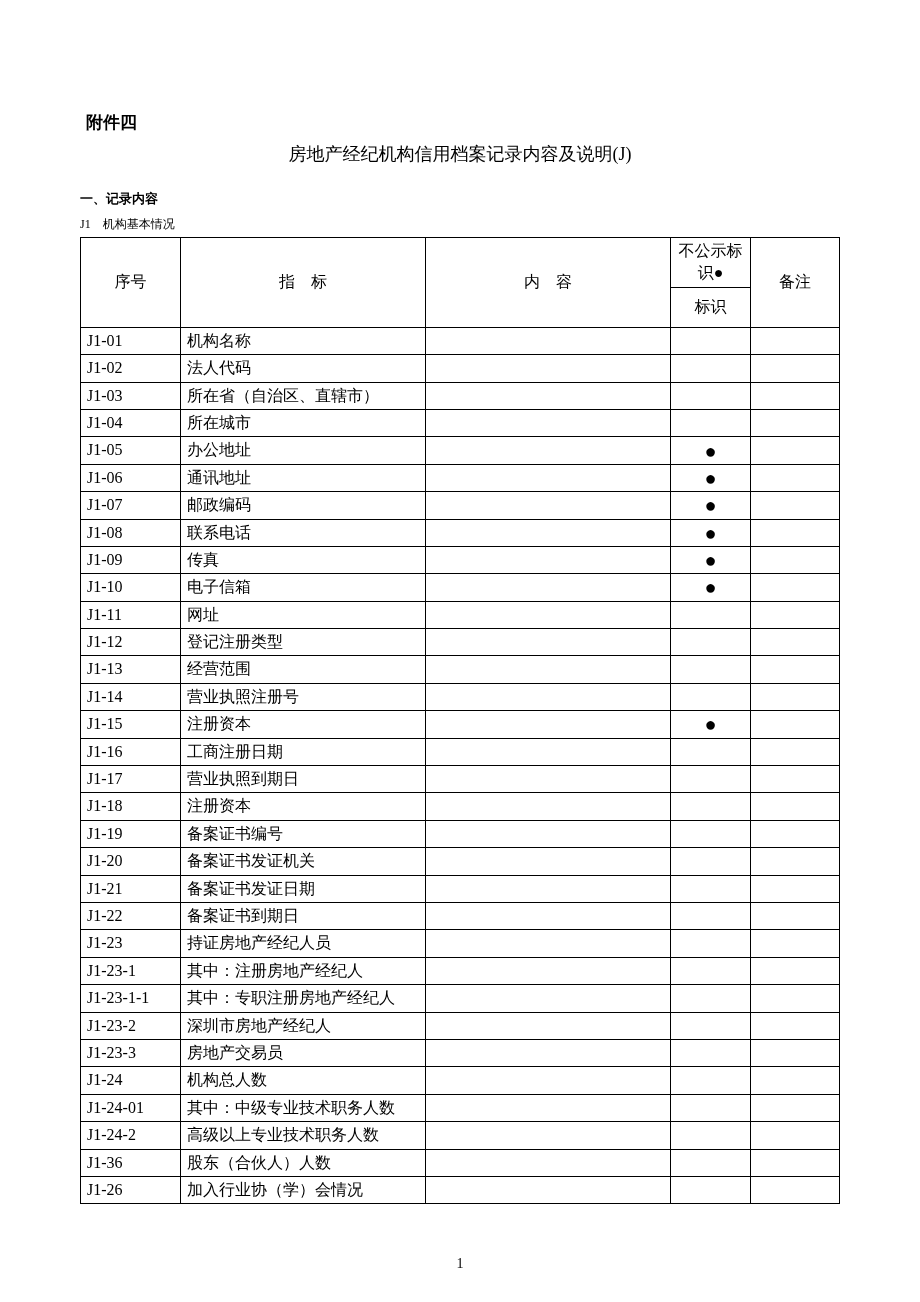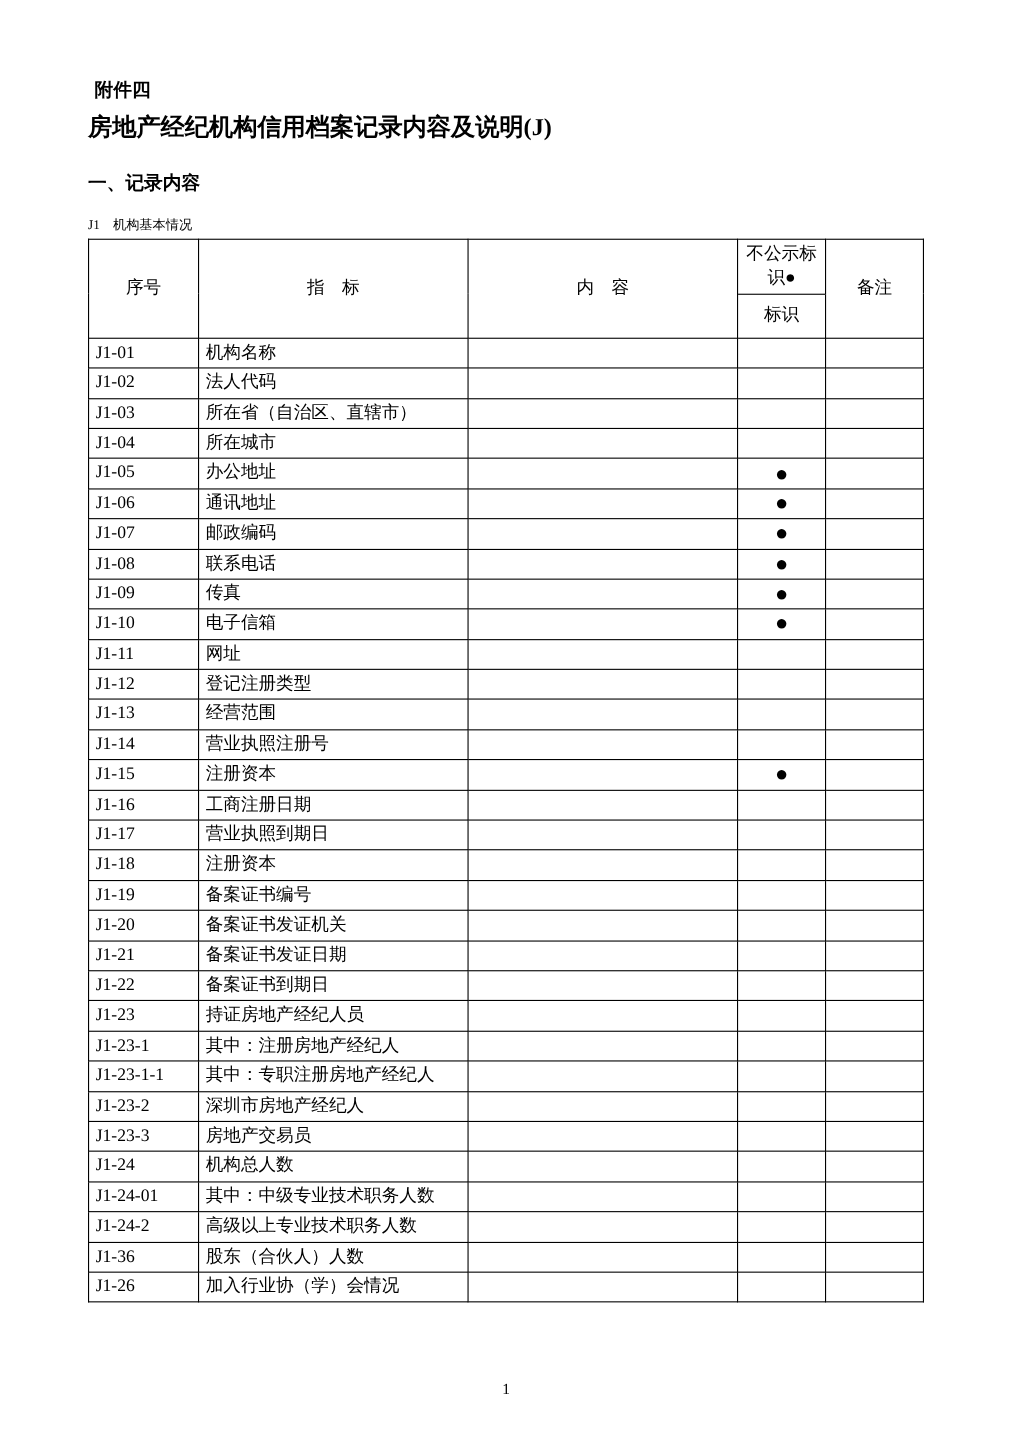--- a/index.html
+++ b/index.html
@@ -11,31 +11,32 @@
       font-size: 16px;
       color: #000;
       padding: 70px 80px 40px 80px;
       position: relative;
     }
     .attachment-label {
       font-weight: bold;
       font-size: 17px;
       margin-bottom: 8px;
       padding-left: 6px;
+      margin-top: 41px;
     }
     .doc-title {
-      text-align: left;
-      font-weight: bold;
-      font-size: 22px;
+      text-align: center;
+      font-weight: normal;
+      font-size: 18px;
       margin-bottom: 24px;
     }
     .section-title {
       font-weight: bold;
-      font-size: 17px;
-      margin-bottom: 18px;
+      font-size: 13px;
+      margin-bottom: 8px;
     }
     .table-caption {
       font-size: 12px;
       margin-bottom: 4px;
     }
     table {
       border-collapse: collapse;
       width: 100%;
       table-layout: fixed;
     }

